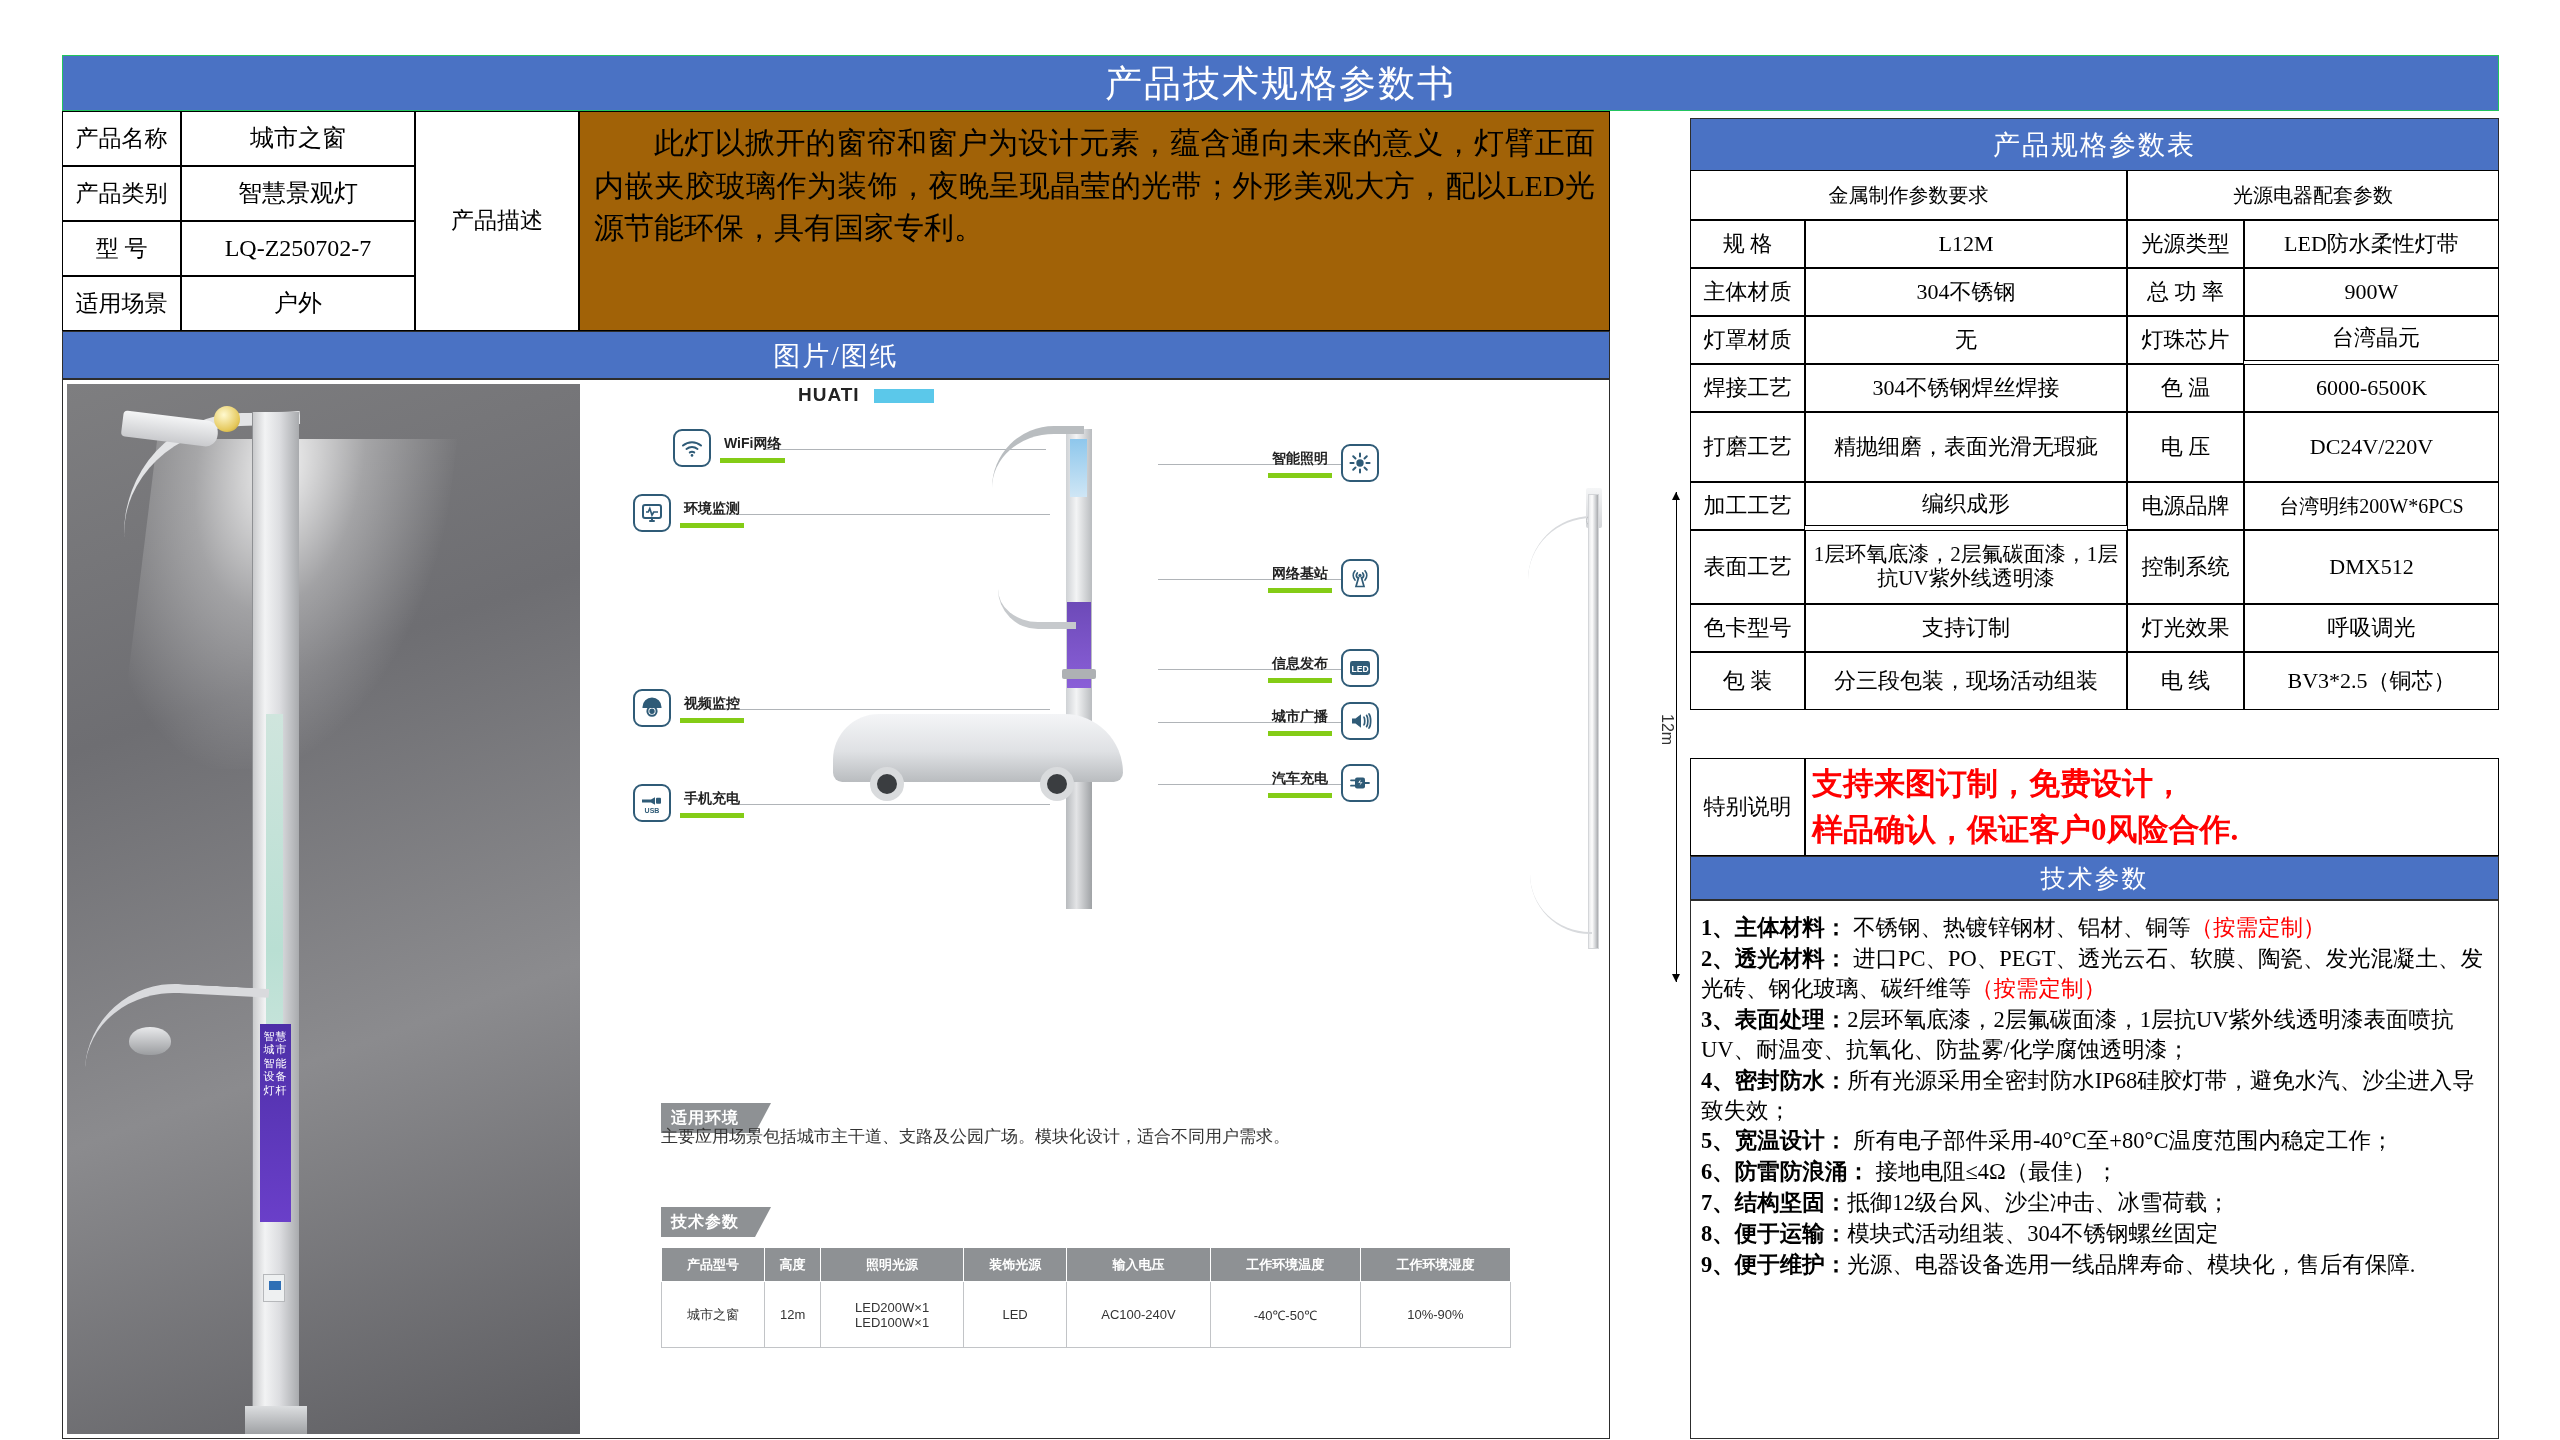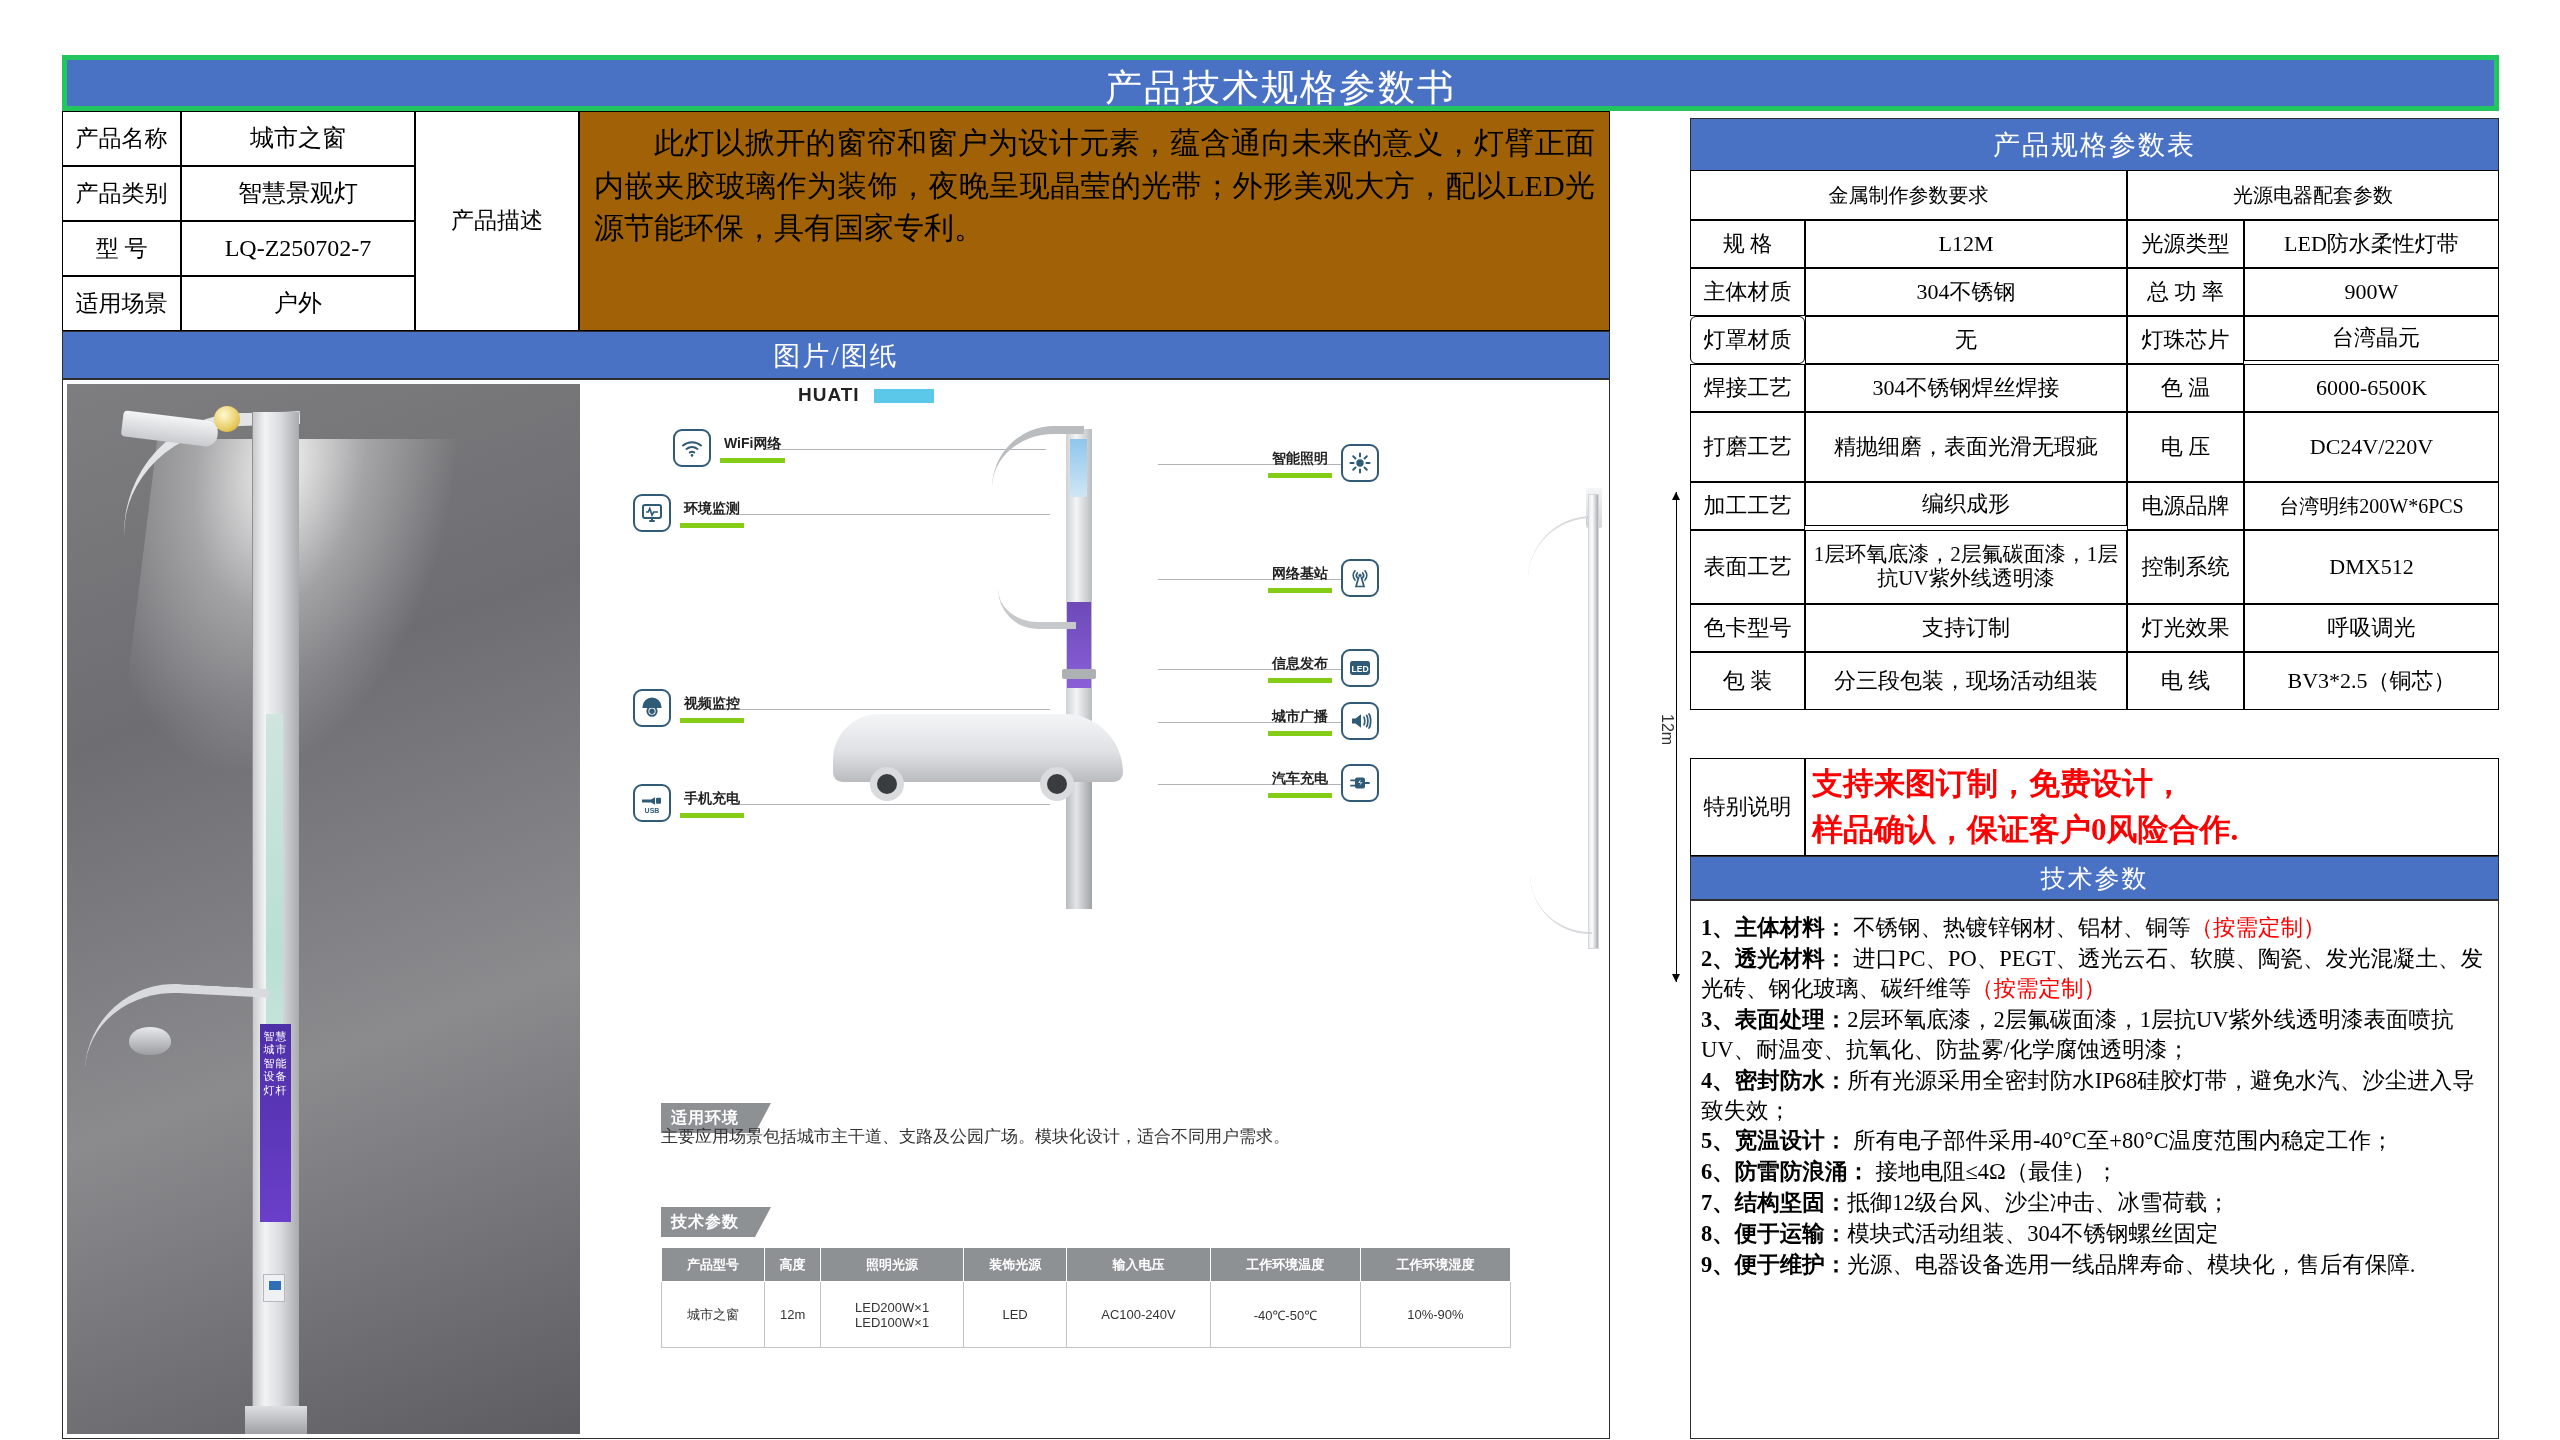--- a/index.html
+++ b/index.html
@@ -26,21 +26,21 @@
     background: #fff;
     line-height: 1.12;
   }
   .cell-lbl { font-weight: normal; }
 
   
   #doc-title {
     position: absolute; left: 62px; top: 55px;
     width: 2437px; height: 56px;
     font-size: 37px; line-height: 56px;
-    border: 5px solid #22c55e;
+    border: 1px solid #22c55e;
   }
 
   
   #left-info { position: absolute; left: 62px; top: 111px; width: 1110px; height: 220px; }
   #left-info .row { display: flex; height: 55px; }
   #left-info .k { width: 119px; font-size: 23px; }
   #left-info .v { width: 234px; font-size: 24px; }
   #desc-key {
     position: absolute; left: 415px; top: 111px;
     width: 164px; height: 220px; font-size: 23px;
@@ -482,21 +482,21 @@
       <div class="cell k2" style="height:48px;">光源类型</div>
       <div class="cell v2" style="height:48px;">LED防水柔性灯带</div>
     </div>
     <div class="srow" style="height:48px;">
       <div class="cell k1" style="height:48px;">主体材质</div>
       <div class="cell v1" style="height:48px;">304不锈钢</div>
       <div class="cell k2" style="height:48px;">总 功 率</div>
       <div class="cell v2" style="height:48px;">900W</div>
     </div>
     <div class="srow" style="height:48px;">
-      <div class="cell k1" style="height:48px;border-radius:6px;">灯罩材质</div>
+      <div class="cell k1" style="height:48px;">灯罩材质</div>
       <div class="cell v1" style="height:48px;">无</div>
       <div class="cell k2" style="height:48px;">灯珠芯片</div>
       <div class="cell v2" style="height:45px;padding-left:12px;">台湾晶元</div>
     </div>
     <div class="srow" style="height:48px;">
       <div class="cell k1" style="height:48px;">焊接工艺</div>
       <div class="cell v1" style="height:48px;">304不锈钢焊丝焊接</div>
       <div class="cell k2" style="height:48px;">色    温</div>
       <div class="cell v2" style="height:48px;">6000-6500K</div>
     </div>

